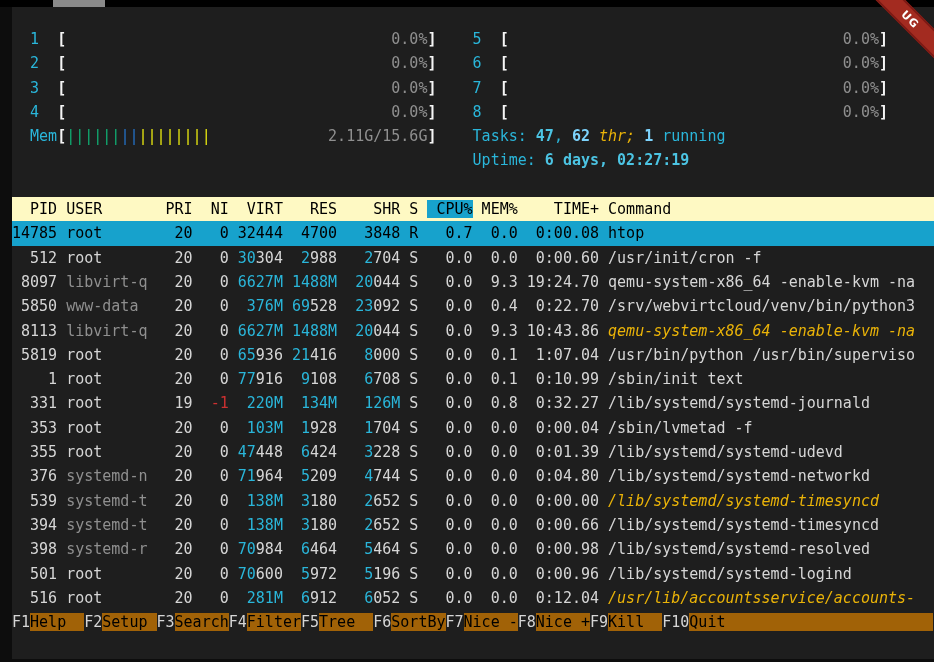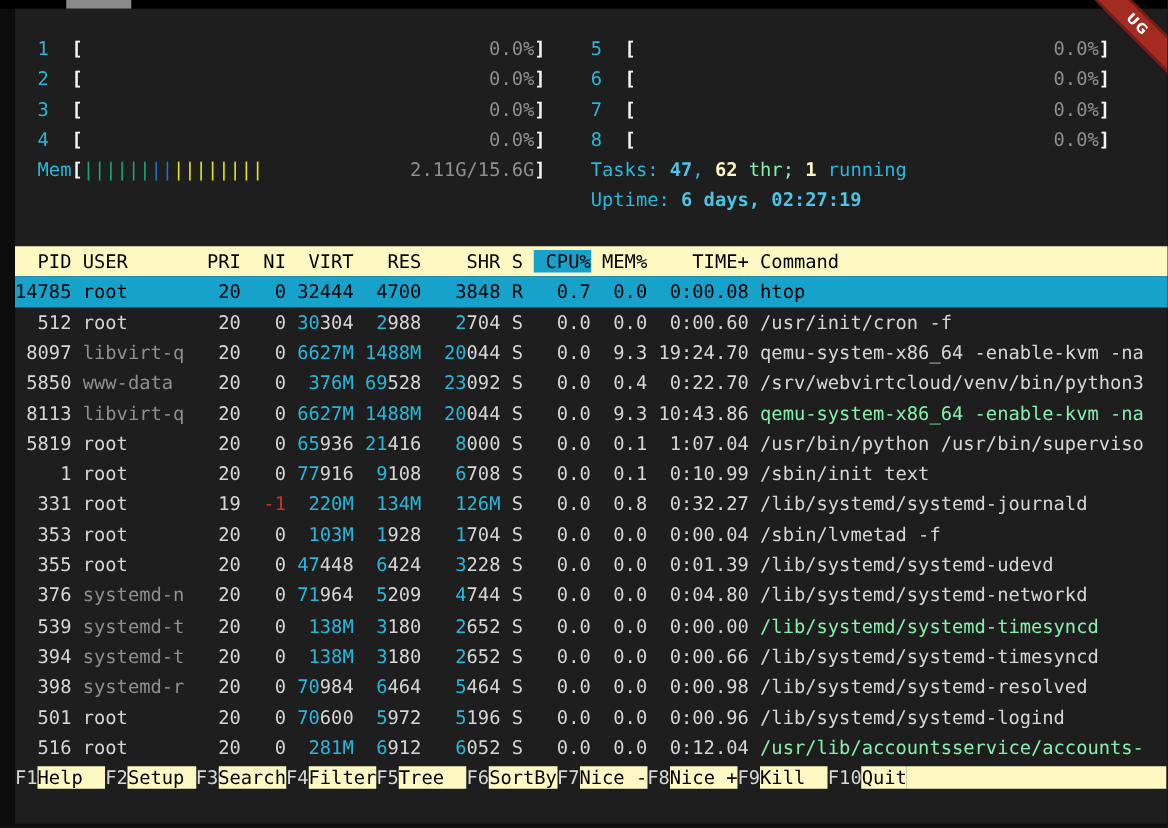--- a/index.html
+++ b/index.html
@@ -9,36 +9,36 @@
   .tabfrag{position:absolute;top:0;left:53px;width:52px;height:7px;background:#8a8a8a;}
   .term{position:absolute;top:7px;left:12px;width:934px;height:652px;background:#1e1e1e;
         padding-top:20px;box-sizing:border-box;}
   .line{height:24.3px;line-height:24.3px;font-size:15px;white-space:pre;color:#d6d6d6;}
   .line span{display:inline;}
   
   .c  {color:#2ab6da;}
   .cb {color:#4cc4e3;font-weight:bold;}
   .wb {color:#f5f5f5;font-weight:bold;}
   .g  {color:#8f8f8f;}
-  .gr {color:#86efac;}
-  .grb{color:#fef9c3;font-weight:bold;}
+  .gr {color:#eab308;font-style:italic;}
+  .grb{color:#7dd3fc;font-weight:bold;}
   .r  {color:#cd3131;}
   .grn{color:#10ad72;}
   .blu{color:#2472c8;}
   .yel{color:#e5e510;}
   
   .hdr{background:#fef9c3;color:#000;}
   .hdr span{color:#000;}
   .hdr .sort{background:#17a2cc;}
   
   .sel{background:#17a2cc;}
   .sel span{color:#000 !important;}
   
   .fk{color:#d6d6d6;}
-  .fl{background:#fef9c3;color:#000;}
+  .fl{background:#a16207;color:#000;}
   
   .ribbon{position:absolute;top:0;right:0;width:64px;height:64px;overflow:hidden;z-index:10;}
   .band{position:absolute;top:9px;right:-28px;width:104px;height:17px;line-height:17px;
         background:#a32b20;border-top:2px solid #7c1a14;border-bottom:2px solid #7c1a14;
         transform:rotate(45deg);text-align:center;color:#fff;font-weight:bold;font-size:11px;
         font-family:"DejaVu Sans",sans-serif;letter-spacing:1px;}
 </style>
 </head>
 <body>
 

